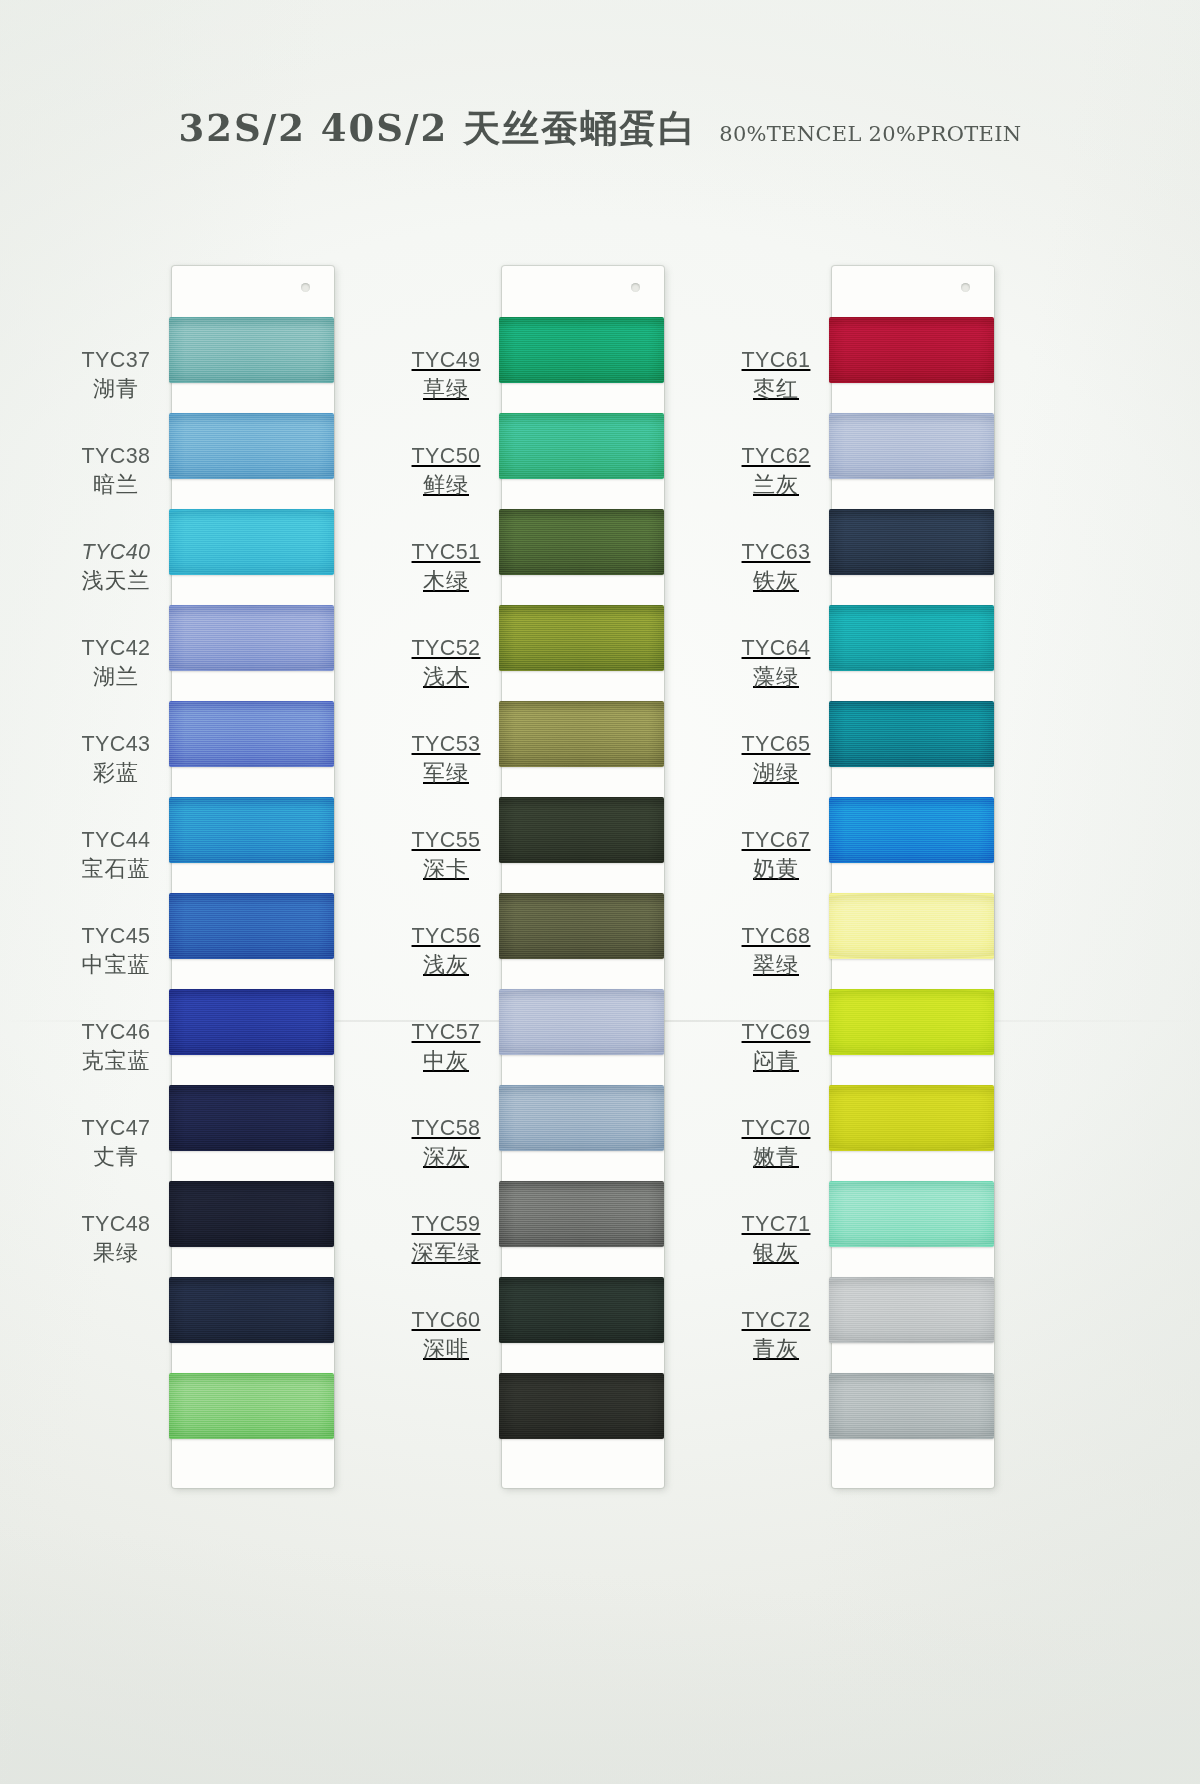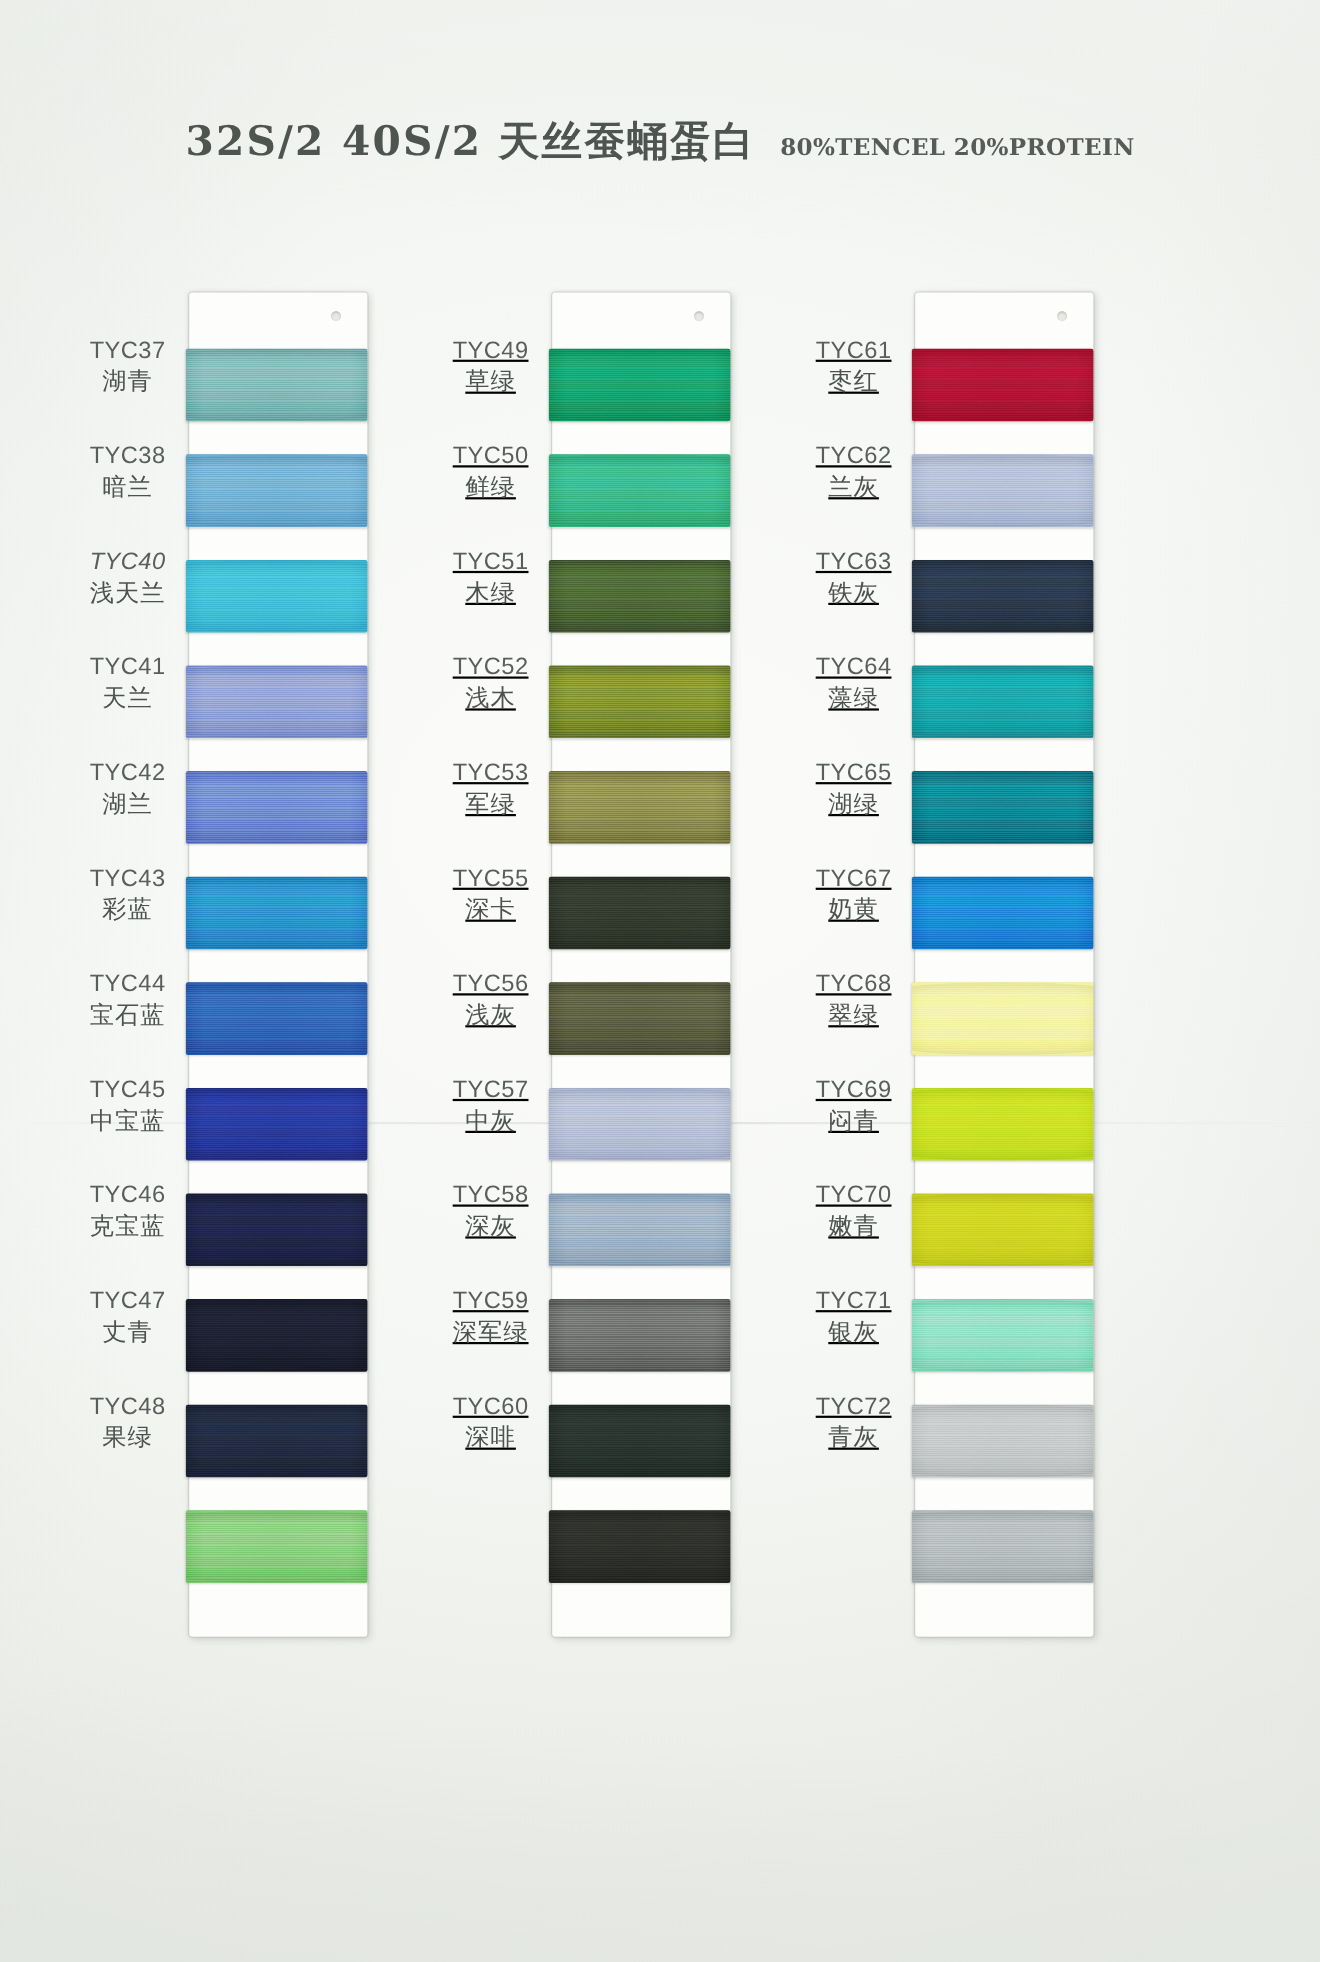--- a/index.html
+++ b/index.html
@@ -51,21 +51,21 @@
   .title-main {
     font-family: "DejaVu Serif", "Liberation Serif", serif;
     font-size: 37px;
     font-weight: 700;
     letter-spacing: 2px;
     color: #4e5450;
   }
   .title-sub {
     font-family: "DejaVu Serif", "Liberation Serif", serif;
     font-size: 21px;
-    font-weight: 700;
+    font-weight: 400;
     letter-spacing: 0.3px;
     color: #555b56;
   }
 
   
   .columns {
     position: absolute;
     top: 266px;
     left: 0;
     right: 0;
@@ -84,21 +84,21 @@
   .labels {
     width: 112px;
     padding-top: 40px;
     flex: 0 0 auto;
   }
   .label-cell {
     height: 96px;
     display: flex;
     flex-direction: column;
     align-items: center;
-    justify-content: flex-start;
+    justify-content: flex-end;
     line-height: 1.18;
   }
   .label-code {
     font-size: 21.5px;
     color: #585e5b;
     letter-spacing: 0.4px;
   }
   .label-code.italic { font-style: italic; }
   .label-name {
     font-size: 22px;
@@ -192,24 +192,20 @@
           </div>
           <div class="label-cell">
             <div class="label-code">TYC38</div>
             <div class="label-name">暗兰</div>
           </div>
           <div class="label-cell">
             <div class="label-code italic">TYC40</div>
             <div class="label-name">浅天兰</div>
           </div>
           <div class="label-cell">
-            <div class="label-code">TYC41</div>
-            <div class="label-name">天兰</div>
-          </div>
-          <div class="label-cell">
             <div class="label-code">TYC42</div>
             <div class="label-name">湖兰</div>
           </div>
           <div class="label-cell">
             <div class="label-code">TYC43</div>
             <div class="label-name">彩蓝</div>
           </div>
           <div class="label-cell">
             <div class="label-code">TYC44</div>
             <div class="label-name">宝石蓝</div>

